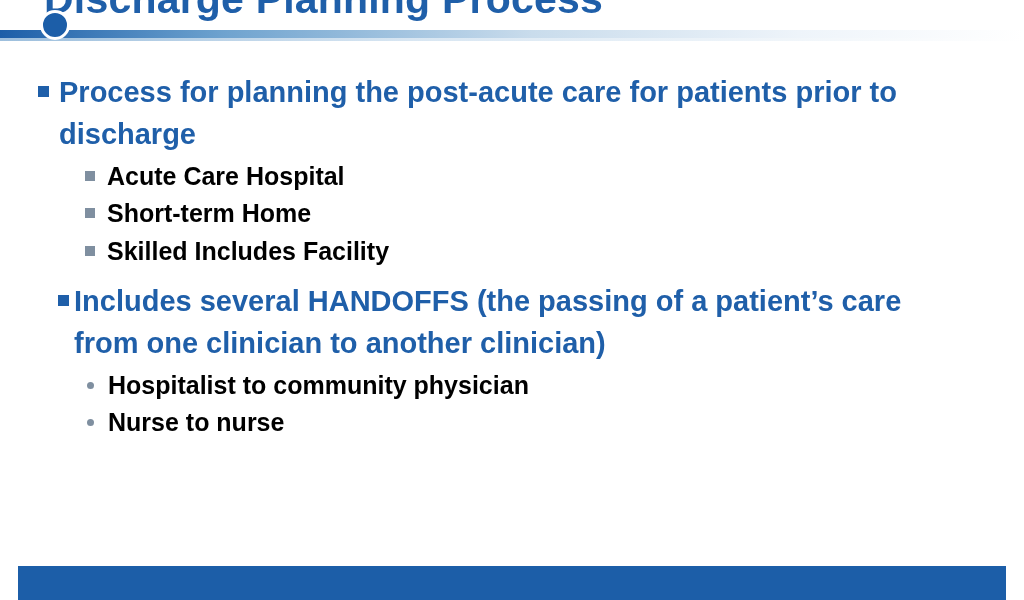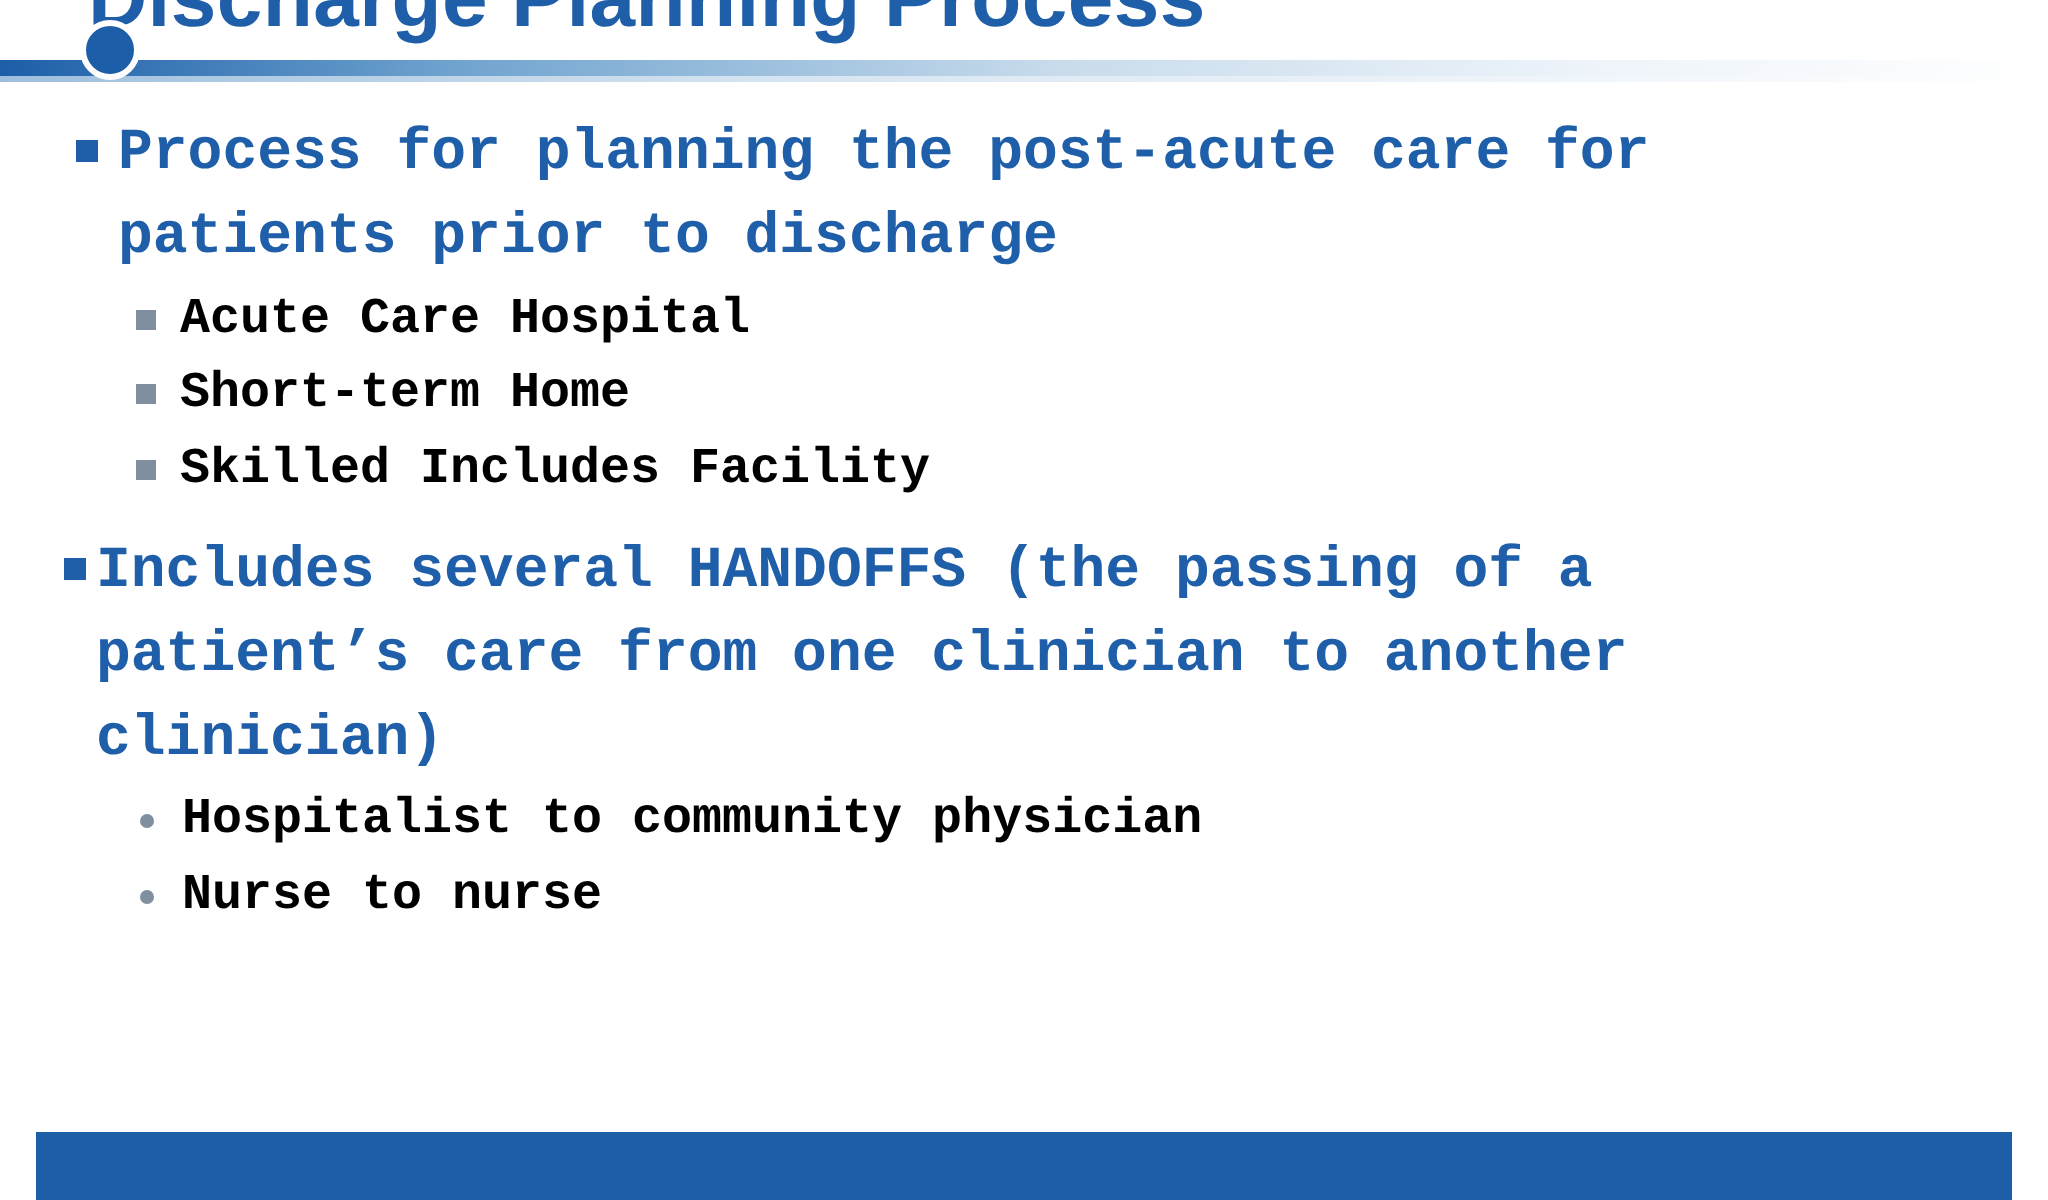--- a/index.html
+++ b/index.html
@@ -57,24 +57,23 @@
     top: 38px;
     left: 0;
     width: 1024px;
     height: 3px;
     background: linear-gradient(to right, #9dbfdd 0%, #d8e6f2 40%, #ffffff 100%);
   }
 
   
   .body {
     position: absolute;
-    top: 56px;
-    left: 0;
-    width: 1024px;
-    font-family: Liberation Mono, monospace;
+    top: 72px;
+    left: 0;
+    width: 1024px;
   }
 
   .lvl1 {
     position: relative;
     display: flex;
     align-items: flex-start;
     color: #1f5fa9;
     font-weight: bold;
     font-size: 29px;
     line-height: 1.44;
@@ -85,33 +84,33 @@
   .lvl1 .bullet {
     flex: 0 0 auto;
     width: 11px;
     height: 11px;
     background: #1f5fa9;
     margin-top: 14px;
     margin-right: 10px;
   }
   .lvl1 .txt { flex: 1 1 auto; }
 
-  .lvl1.tight { padding-left: 32px; }
+  .lvl1.tight { padding-left: 58px; }
   .lvl1.tight .bullet { margin-right: 5px; }
 
   .lvl2 {
     position: relative;
     display: flex;
     align-items: flex-start;
     color: #000000;
     font-weight: bold;
     font-size: 25px;
     line-height: 1.38;
     padding-left: 68px;
-    margin: 3px 0;
+    margin: 3px 17px;
   }
   .lvl2 .bullet-sq {
     flex: 0 0 auto;
     width: 10px;
     height: 10px;
     background: #7f8fa0;
     margin-top: 12px;
     margin-right: 12px;
   }
   .lvl2 .bullet-dot {

